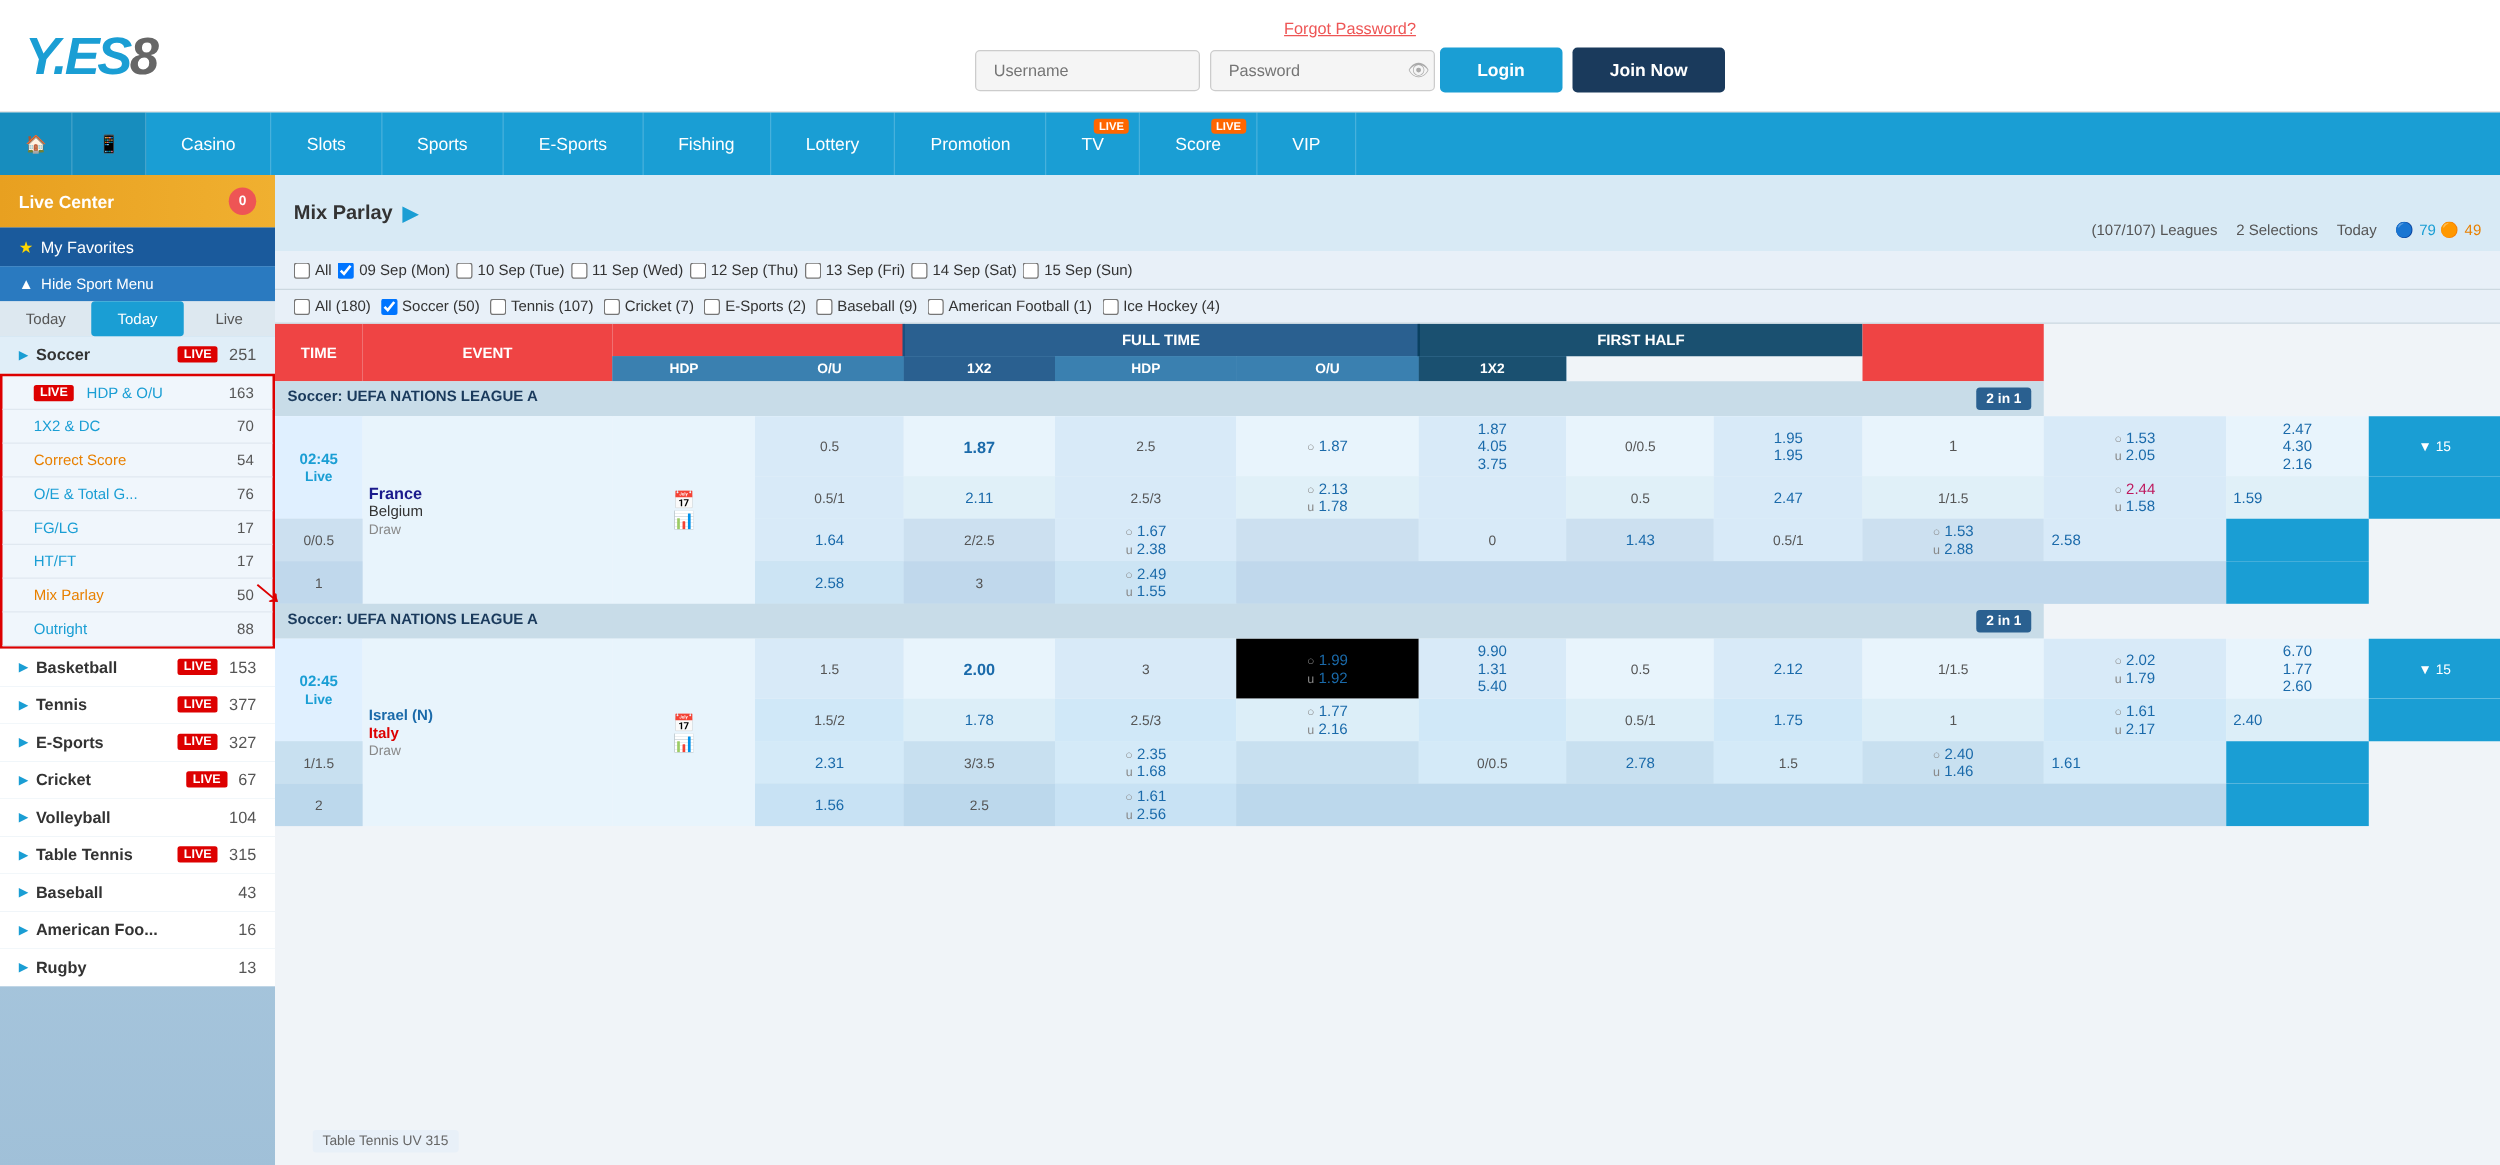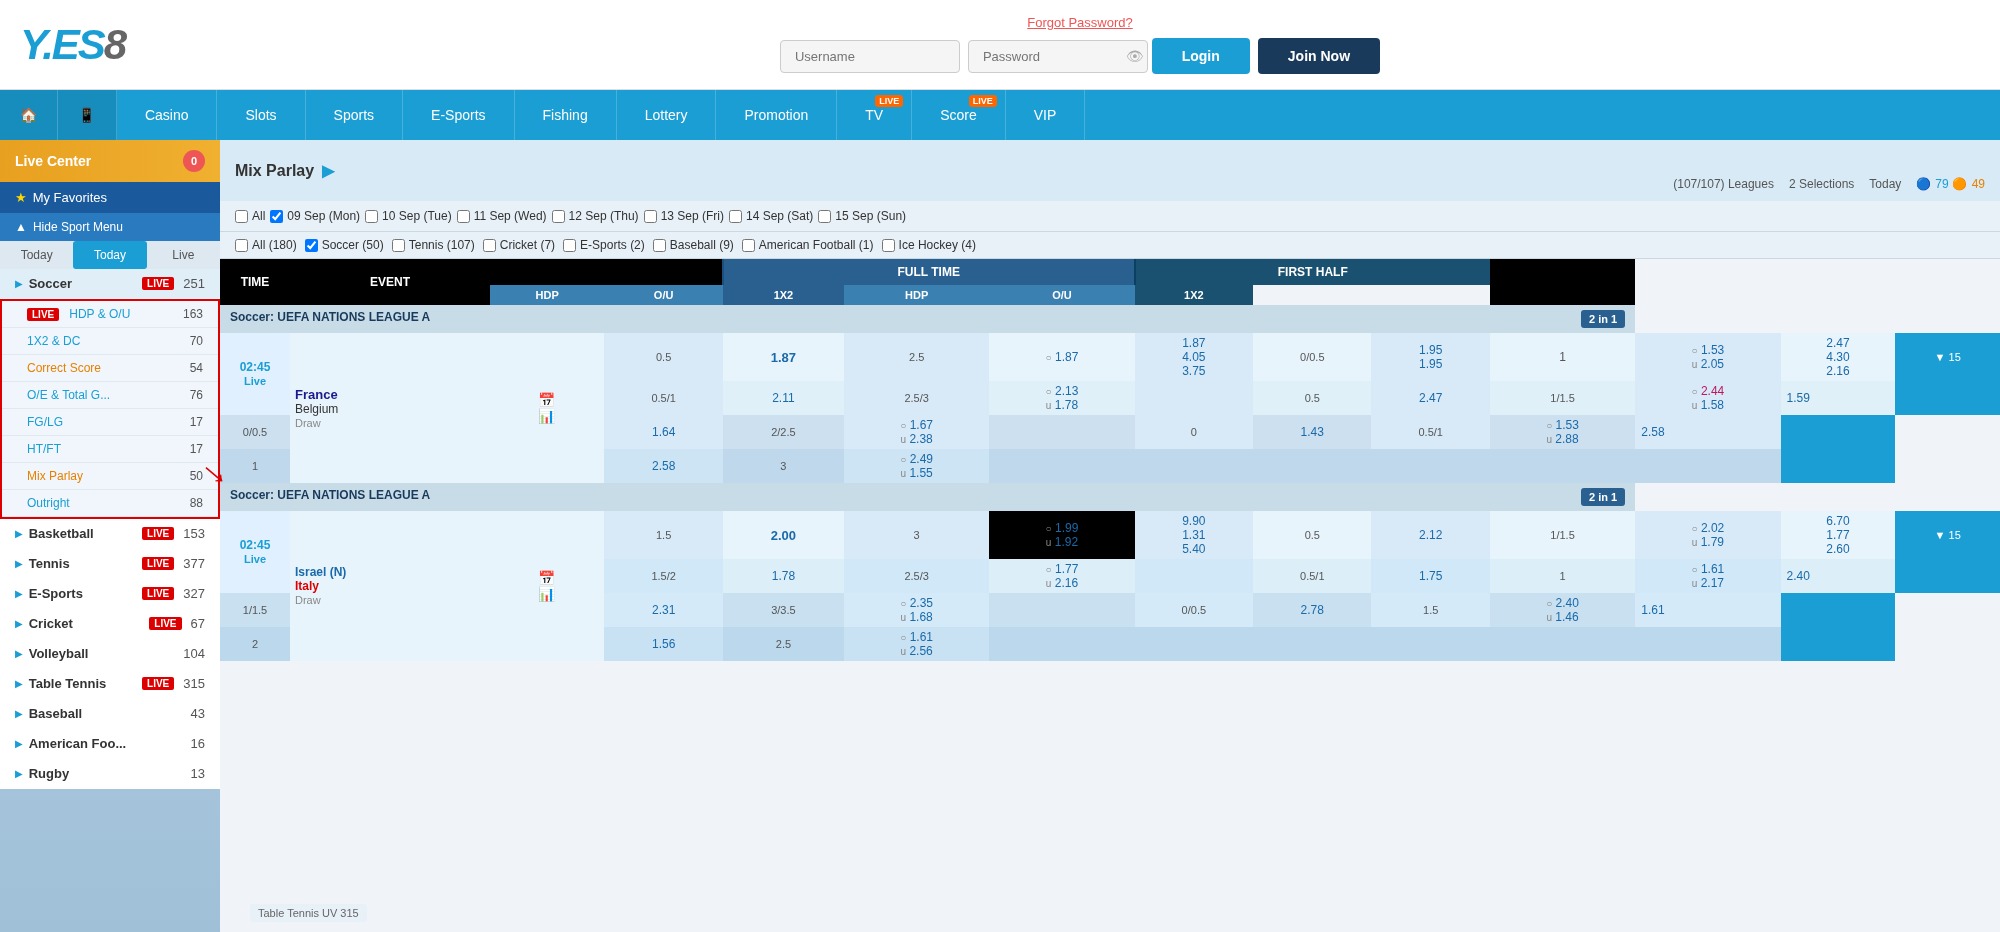--- a/index.html
+++ b/index.html
@@ -67,21 +67,21 @@
     .score-orange { color: #e88000; }
 
     
     .date-filters { background: #e8f0f8; padding: 8px 15px; display: flex; flex-wrap: wrap; gap: 5px; align-items: center; border-bottom: 1px solid #ccd8e0; }
     .filter-row { display: flex; flex-wrap: wrap; gap: 5px; align-items: center; width: 100%; }
     .filter-cb { display: flex; align-items: center; gap: 4px; font-size: 12px; color: #333; }
     .sport-filters { background: #e8f0f8; padding: 6px 15px; display: flex; flex-wrap: wrap; gap: 8px; align-items: center; border-bottom: 1px solid #ccd8e0; }
 
     
     .betting-table { width: 100%; border-collapse: collapse; }
-    .table-header-row th { background: #000000; color: #fff; padding: 6px 8px; text-align: center; font-size: 12px; }
+    .table-header-row th { background: #ef4444; color: #fff; padding: 6px 8px; text-align: center; font-size: 12px; }
     .th-time { width: 70px; }
     .th-event { width: 200px; }
     .sub-header { background: #3a80b0; }
     .sub-header th { background: #3a80b0; color: #fff; font-size: 11px; padding: 4px 6px; }
     .match-row { background: #f0f8ff; }
     .match-row td { padding: 3px 6px; vertical-align: middle; font-size: 12px; }
     .match-row.alt { background: #e8f4fc; }
     .match-row.tinted { background: #d8eaf8; }
     .match-row.tinted2 { background: #cce0f0; }
     .time-cell { text-align: center; color: #1a9ed4; font-weight: bold; font-size: 12px; }

